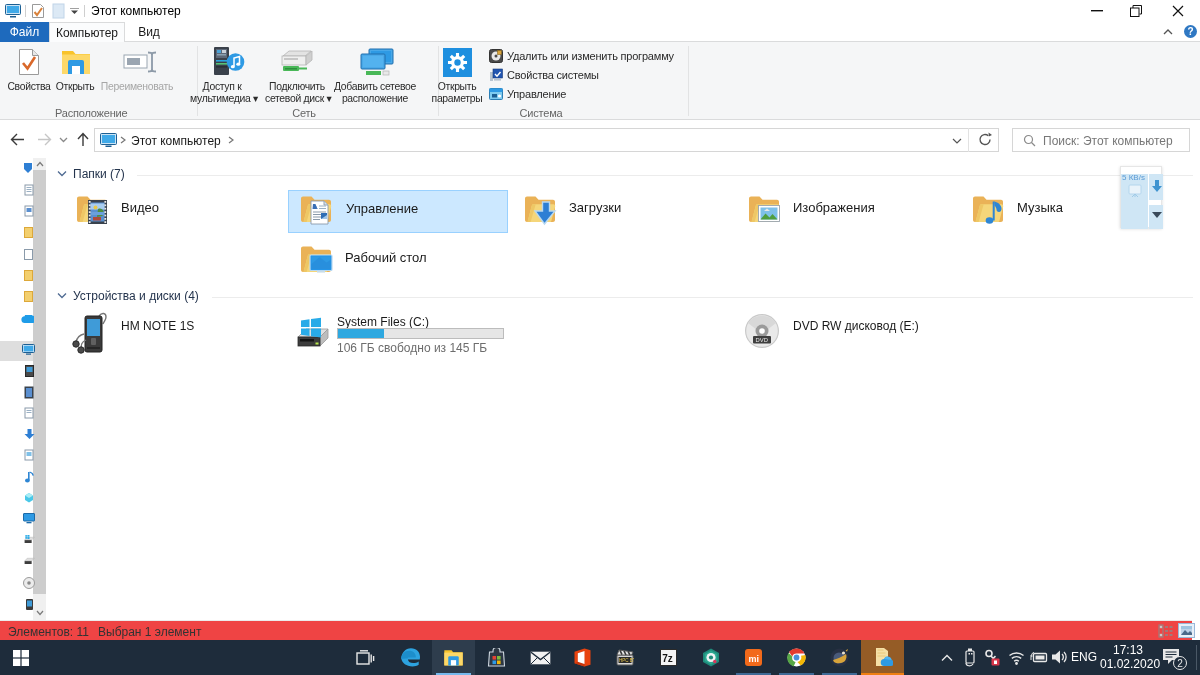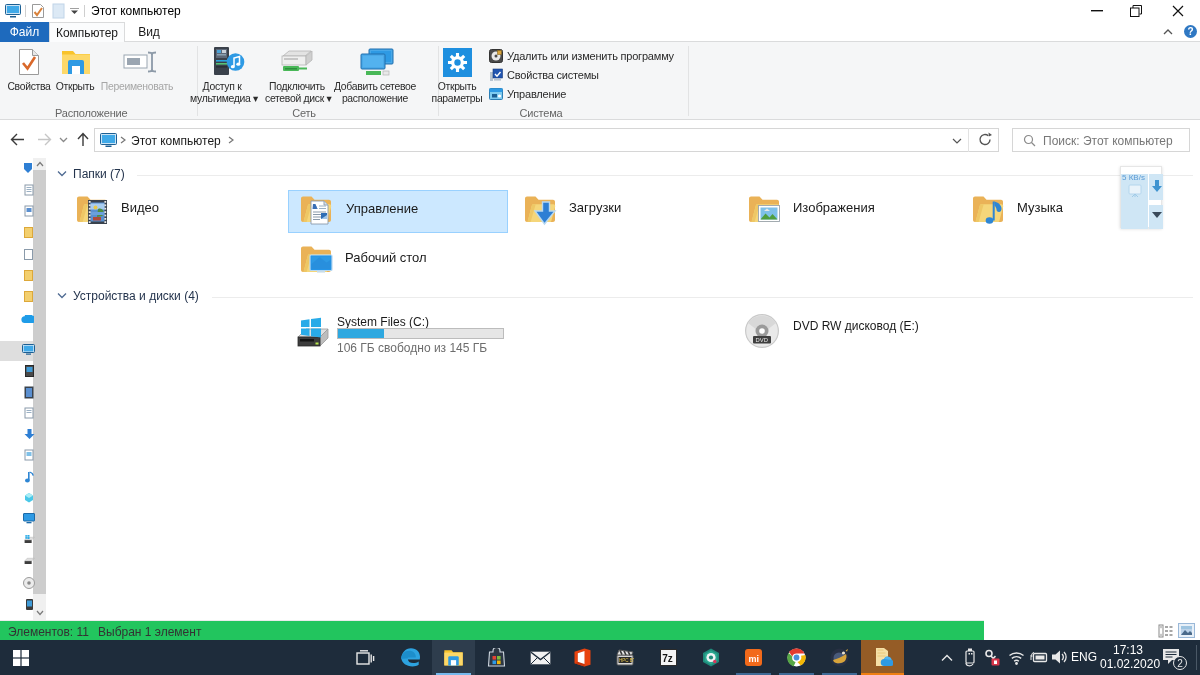--- a/index.html
+++ b/index.html
@@ -32,21 +32,21 @@
 .ghdr{position:absolute;font-size:12px;color:#24344d}
 .gline{position:absolute;height:1px;background:#ececec}
 .tile{position:absolute;width:220px;height:43px}
 .tile.sel{background:#cce8ff;border:1px solid #99d1ff}
 .tlabel{position:absolute;left:57px;top:10px;font-size:13px;color:#1a1a1a;white-space:nowrap}
 .dlabel{position:absolute;font-size:12px;color:#1a1a1a;white-space:nowrap}
 .dsub{position:absolute;font-size:12px;color:#6d6d6d;white-space:nowrap}
 .dbar{position:absolute;height:11px;border:1px solid #bcbcbc;background:#e6e6e6}
 .dfill{position:absolute;top:0;bottom:0;left:0;background:#2ea8e0}
 
-#statusbar{left:0;top:620px;width:984px;height:20px;background:#22c55e;border-top:1px solid #ebebeb}
+#statusbar{left:0;top:620px;width:1192px;height:20px;background:#ef4444;border-top:1px solid #ebebeb}
 
 #taskbar{left:0;top:640px;width:1200px;height:35px;background:#1e2c3b}
 .tcell{position:absolute;top:0;width:43px;height:35px}
 .tuline{position:absolute;bottom:0;left:4px;right:4px;height:2px}
 .tray{position:absolute;top:0;height:35px;color:#fff}
 </style></head>
 <body>
 
 <div class="abs" id="titlebar">
   <svg class="abs" style="left:5px;top:4px" width="16" height="14" viewBox="0 0 16 14">
@@ -443,20 +443,34 @@
       </svg>
     <div class="tlabel">Рабочий стол</div>
   </div>
 
   <svg class="abs" style="left:10px;top:134px" width="10" height="7" viewBox="0 0 10 7">
       <path d="M1 1.5 L5 5.5 L9 1.5" fill="none" stroke="#4f6a92" stroke-width="1.3"></path>
     </svg>
   <div class="ghdr" style="left:26px;top:131px">Устройства и диски (4)</div>
   <div class="gline" style="left:165px;top:139px;width:981px"></div>
 
+  <div class="tile" style="left:17px;top:150px;height:47px">
+    <svg class="abs" style="left:8px;top:2px" width="40" height="46" viewBox="0 0 40 46">
+        <path d="M27 6 c3-4 7-3 7 1 c0 3-2 4-3 7" fill="none" stroke="#777" stroke-width="1.4"></path>
+        <rect x="13" y="6" width="17" height="36" rx="2" fill="#3a3a3a" stroke="#222"></rect>
+        <rect x="15" y="9" width="13" height="17" fill="#3f9bd8"></rect>
+        <rect x="19" y="28" width="5" height="7" rx="1" fill="#606060"></rect>
+        <rect x="15" y="37" width="13" height="2" fill="#262626"></rect>
+        <path d="M12 24 c-5 1-7 4-8 8" fill="none" stroke="#777" stroke-width="1.3"></path>
+        <path d="M14 30 c-4 2-6 5-4 9" fill="none" stroke="#777" stroke-width="1.3"></path>
+        <circle cx="4" cy="34" r="3.2" fill="#4a4a4a" stroke="#2a2a2a"></circle>
+        <circle cx="9" cy="40" r="3.2" fill="#4a4a4a" stroke="#2a2a2a"></circle>
+      </svg>
+    <div class="dlabel" style="left:57px;top:11px">HM NOTE 1S</div>
+  </div>
   <div class="tile" style="left:241px;top:150px;height:47px">
     <svg class="abs" style="left:5px;top:3px" width="40" height="46" viewBox="0 0 40 46">
         <g transform="translate(0,17)">
           <path d="M5 9 L13 1 h22 l-8 8z" fill="#e0e0e0" stroke="#9a9a9a" stroke-width="0.8"></path>
           <path d="M27 18 l8-8 V1 l-8 8z" fill="#bdbdbd" stroke="#9a9a9a" stroke-width="0.8"></path>
           <rect x="5" y="9" width="22" height="9" fill="#3d3d3d" stroke="#2a2a2a" stroke-width="0.8"></rect>
           <rect x="7" y="11" width="14" height="2.5" fill="#141414"></rect>
           <rect x="22.5" y="14.5" width="3" height="2" fill="#b7e84c"></rect>
         </g>
         <g fill="#29abe8">

